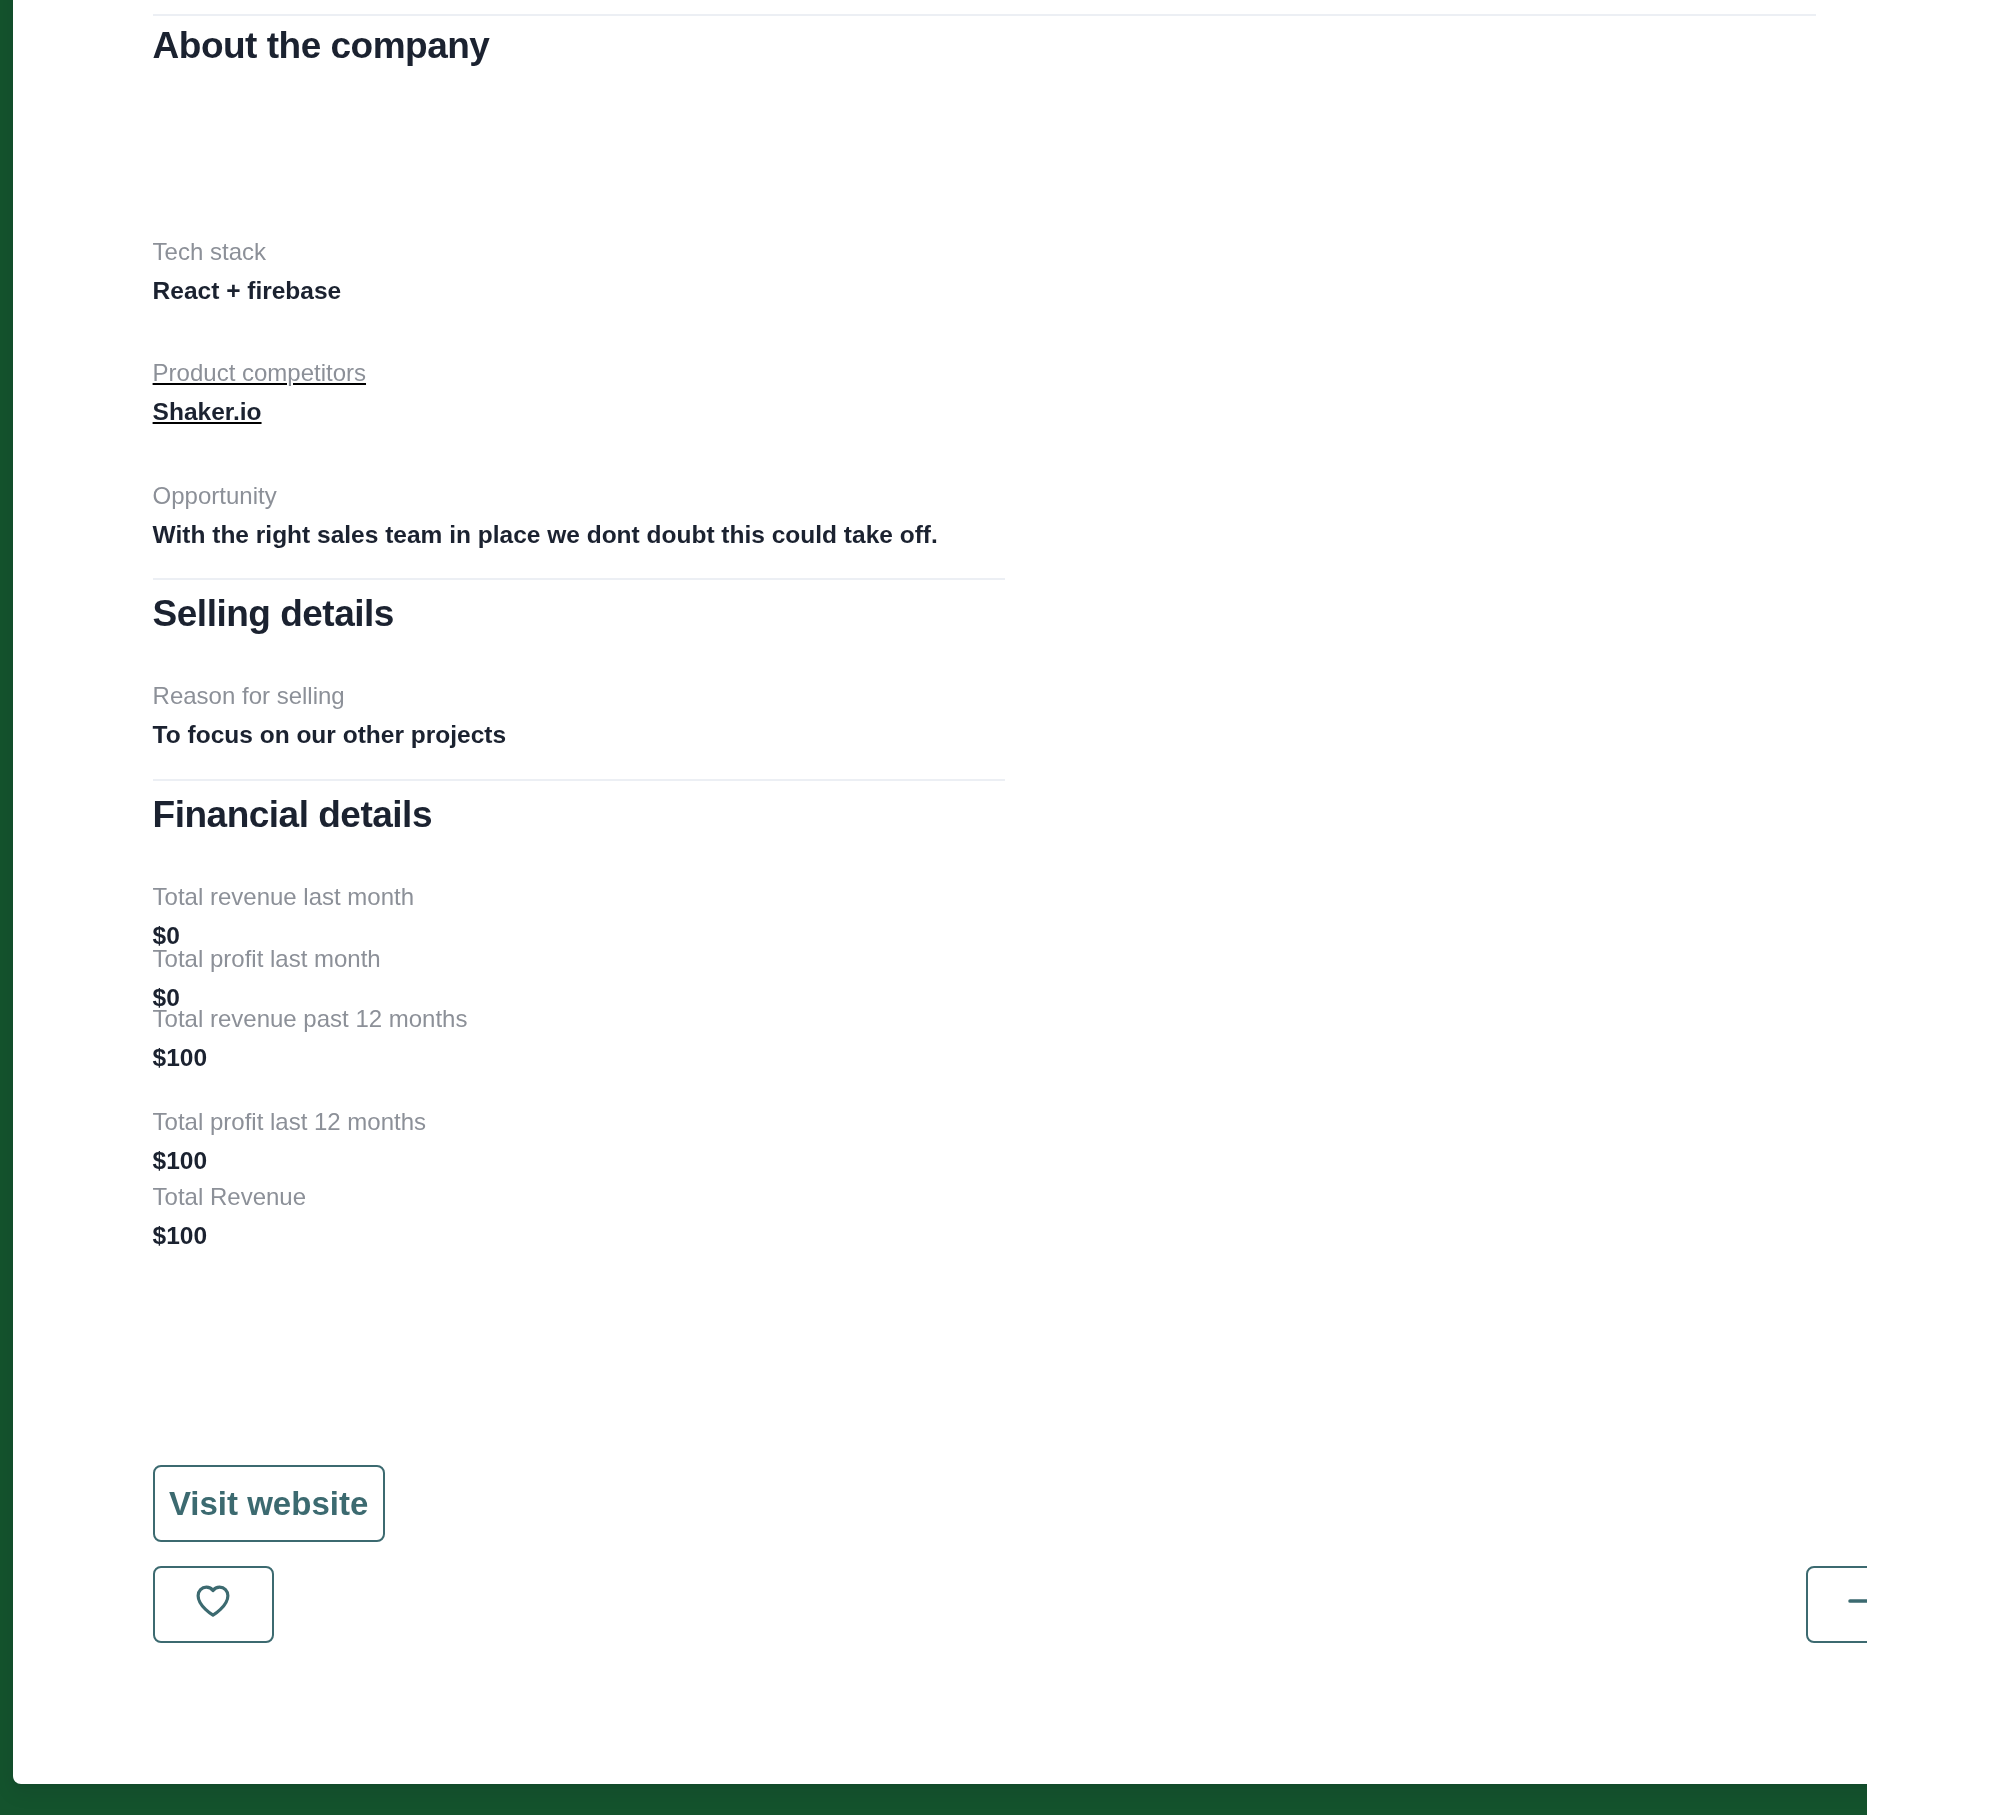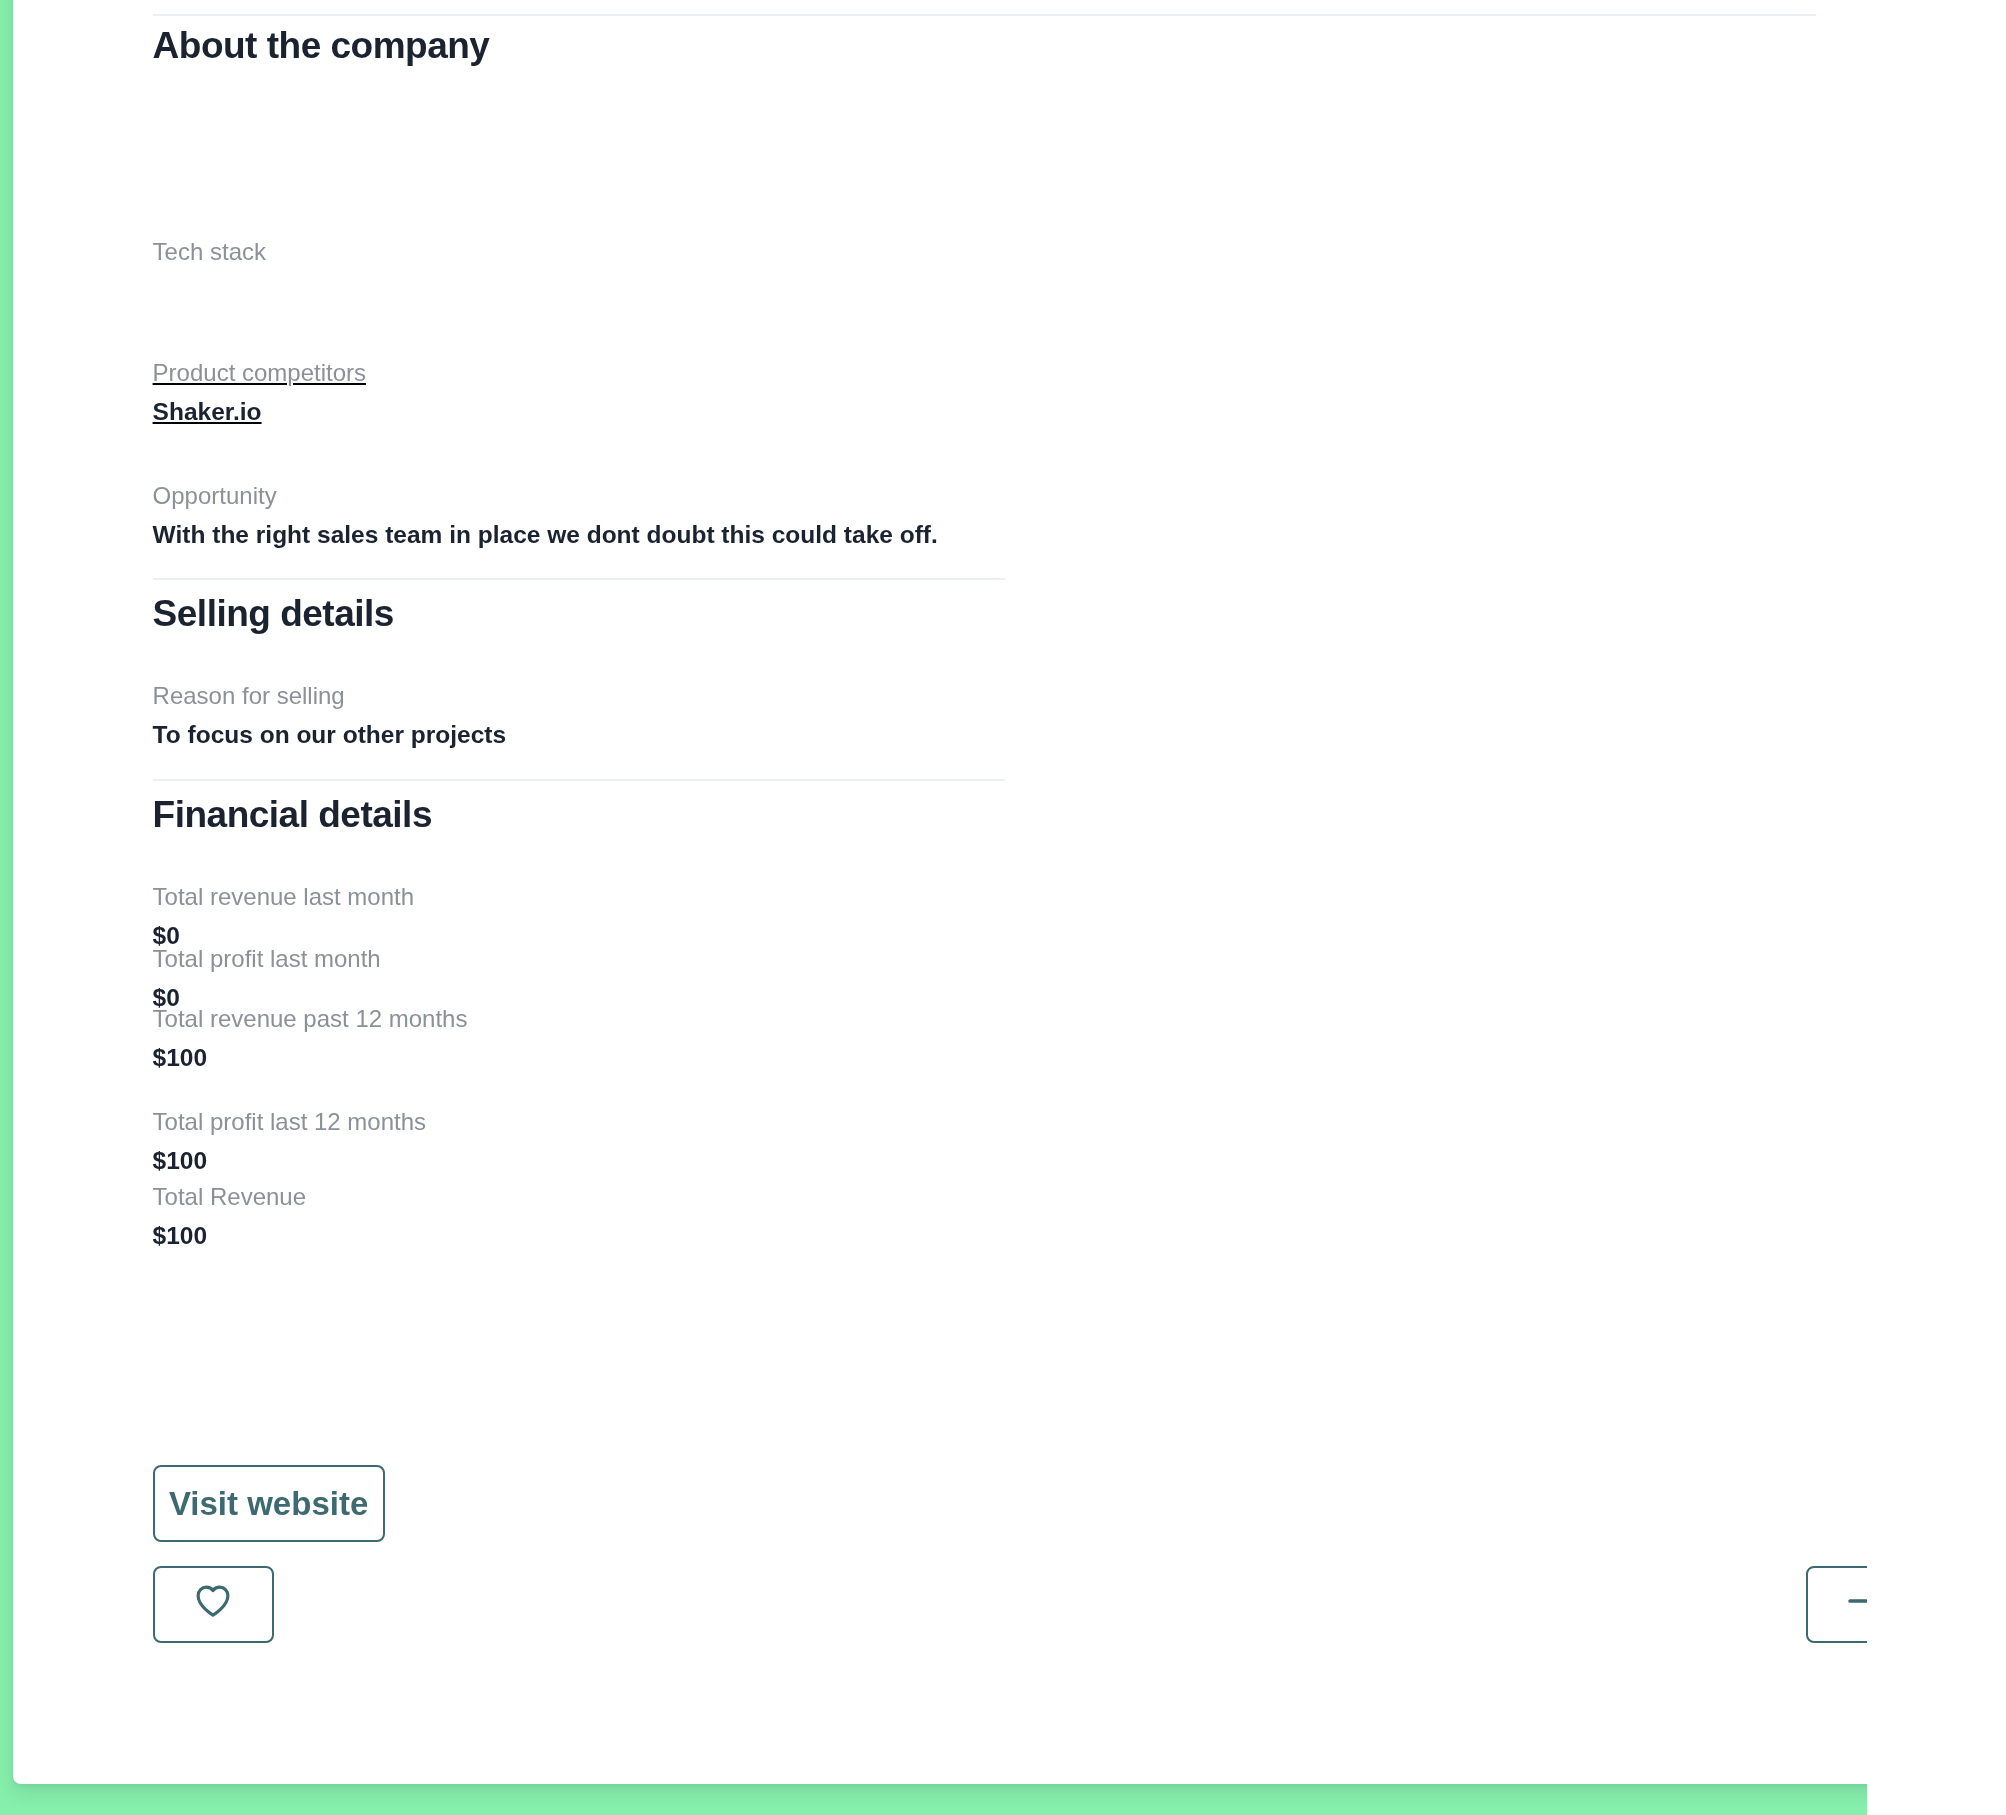--- a/index.html
+++ b/index.html
@@ -10,21 +10,21 @@
     height: 1816px;
     background: #ffffff;
     font-family: "Liberation Sans", sans-serif;
     -webkit-font-smoothing: antialiased;
   }
 
   .page {
     position: relative;
     width: 1867px;
     height: 1816px;
-    background: #86efac;
+    background: #14532d;
     overflow: hidden;
   }
 
   
   .card {
     position: absolute;
     left: 12.6px;
     top: -32px;
     width: 1949px;
     height: 1816px;
@@ -132,20 +132,21 @@
   <div class="card">
     <div class="card-inner">
 
       <hr class="divider w-full col" style="top:46px;">
 
       <div class="col section-title" style="top:57px;">About the company</div>
 
 
       <div class="col" style="top:269px;">
         <div class="field-label">Tech stack</div>
+        <div class="field-value">React + firebase</div>
       </div>
 
       <div class="col" style="top:390px;text-decoration:underline;">
         <div class="field-label">Product competitors</div>
         <div class="field-value">Shaker.io</div>
       </div>
 
       <div class="col" style="top:513px;">
         <div class="field-label">Opportunity</div>
         <div class="field-value">With the right sales team in place we dont doubt this could take off.</div>

